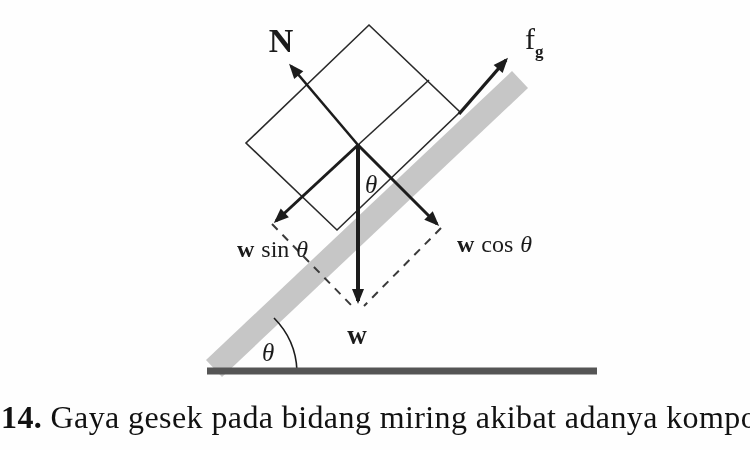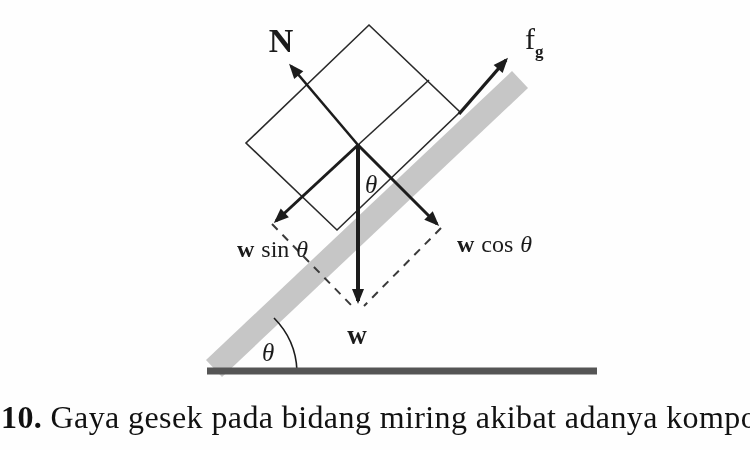--- a/index.html
+++ b/index.html
@@ -70,13 +70,13 @@
     <text x="457" y="252" class="lbl-force"><tspan class="bold-w">w</tspan><tspan dx="7">cos</tspan><tspan dx="7" class="ital">θ</tspan></text>
 
     <text x="357" y="344" text-anchor="middle" class="lbl-w">w</text>
 
     <text x="365" y="193" class="lbl-theta">θ</text>
 
     <text x="262" y="361" class="lbl-theta">θ</text>
   </svg>
 </div>
 
-<div class="caption"><span class="num">10.</span><span> Gaya gesek pada bidang miring akibat adanya komponen</span></div>
+<div class="caption"><span class="num">14.</span><span> Gaya gesek pada bidang miring akibat adanya komponen</span></div>
 
 </body></html>

